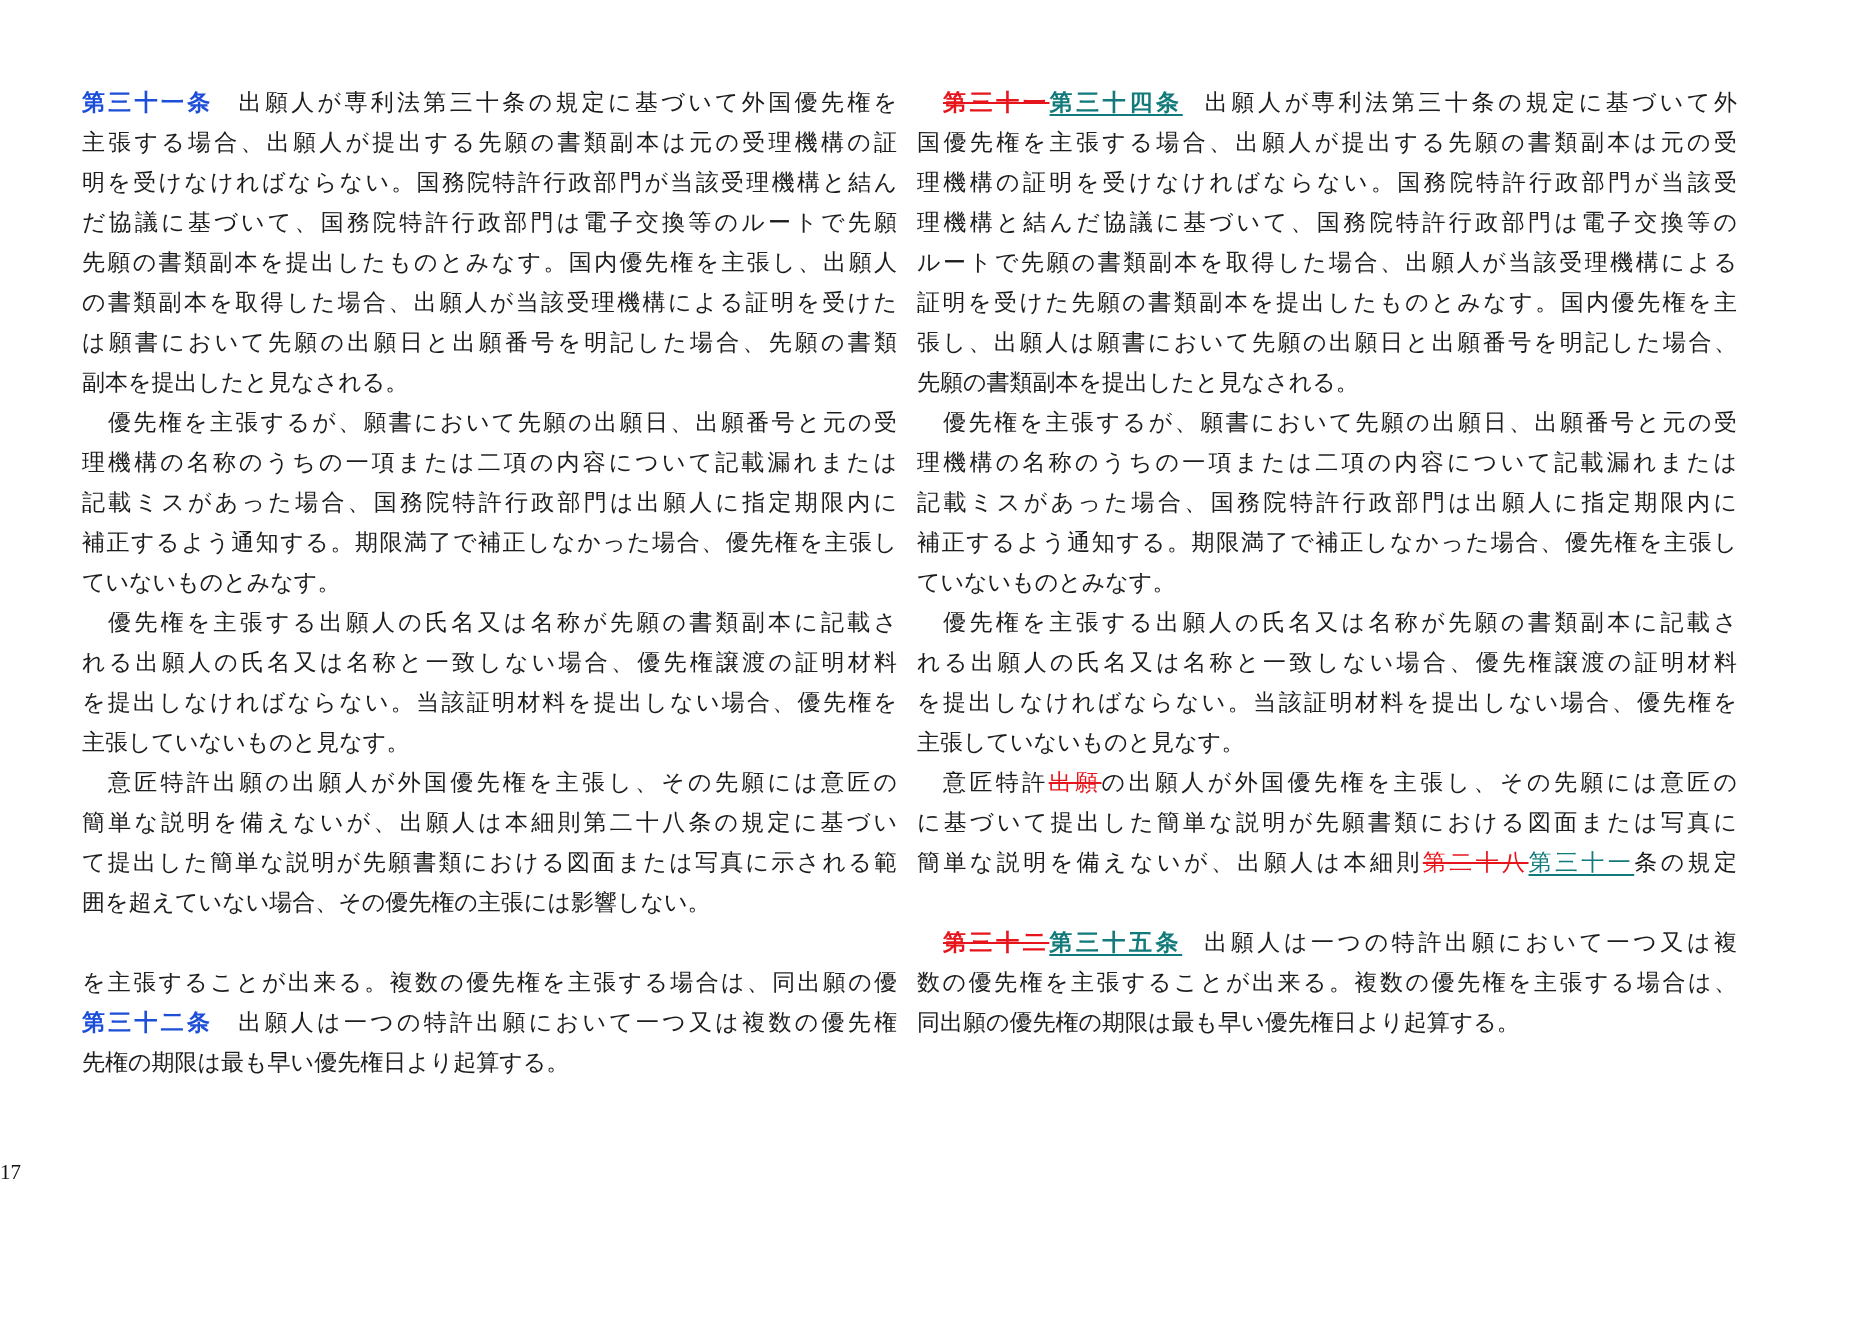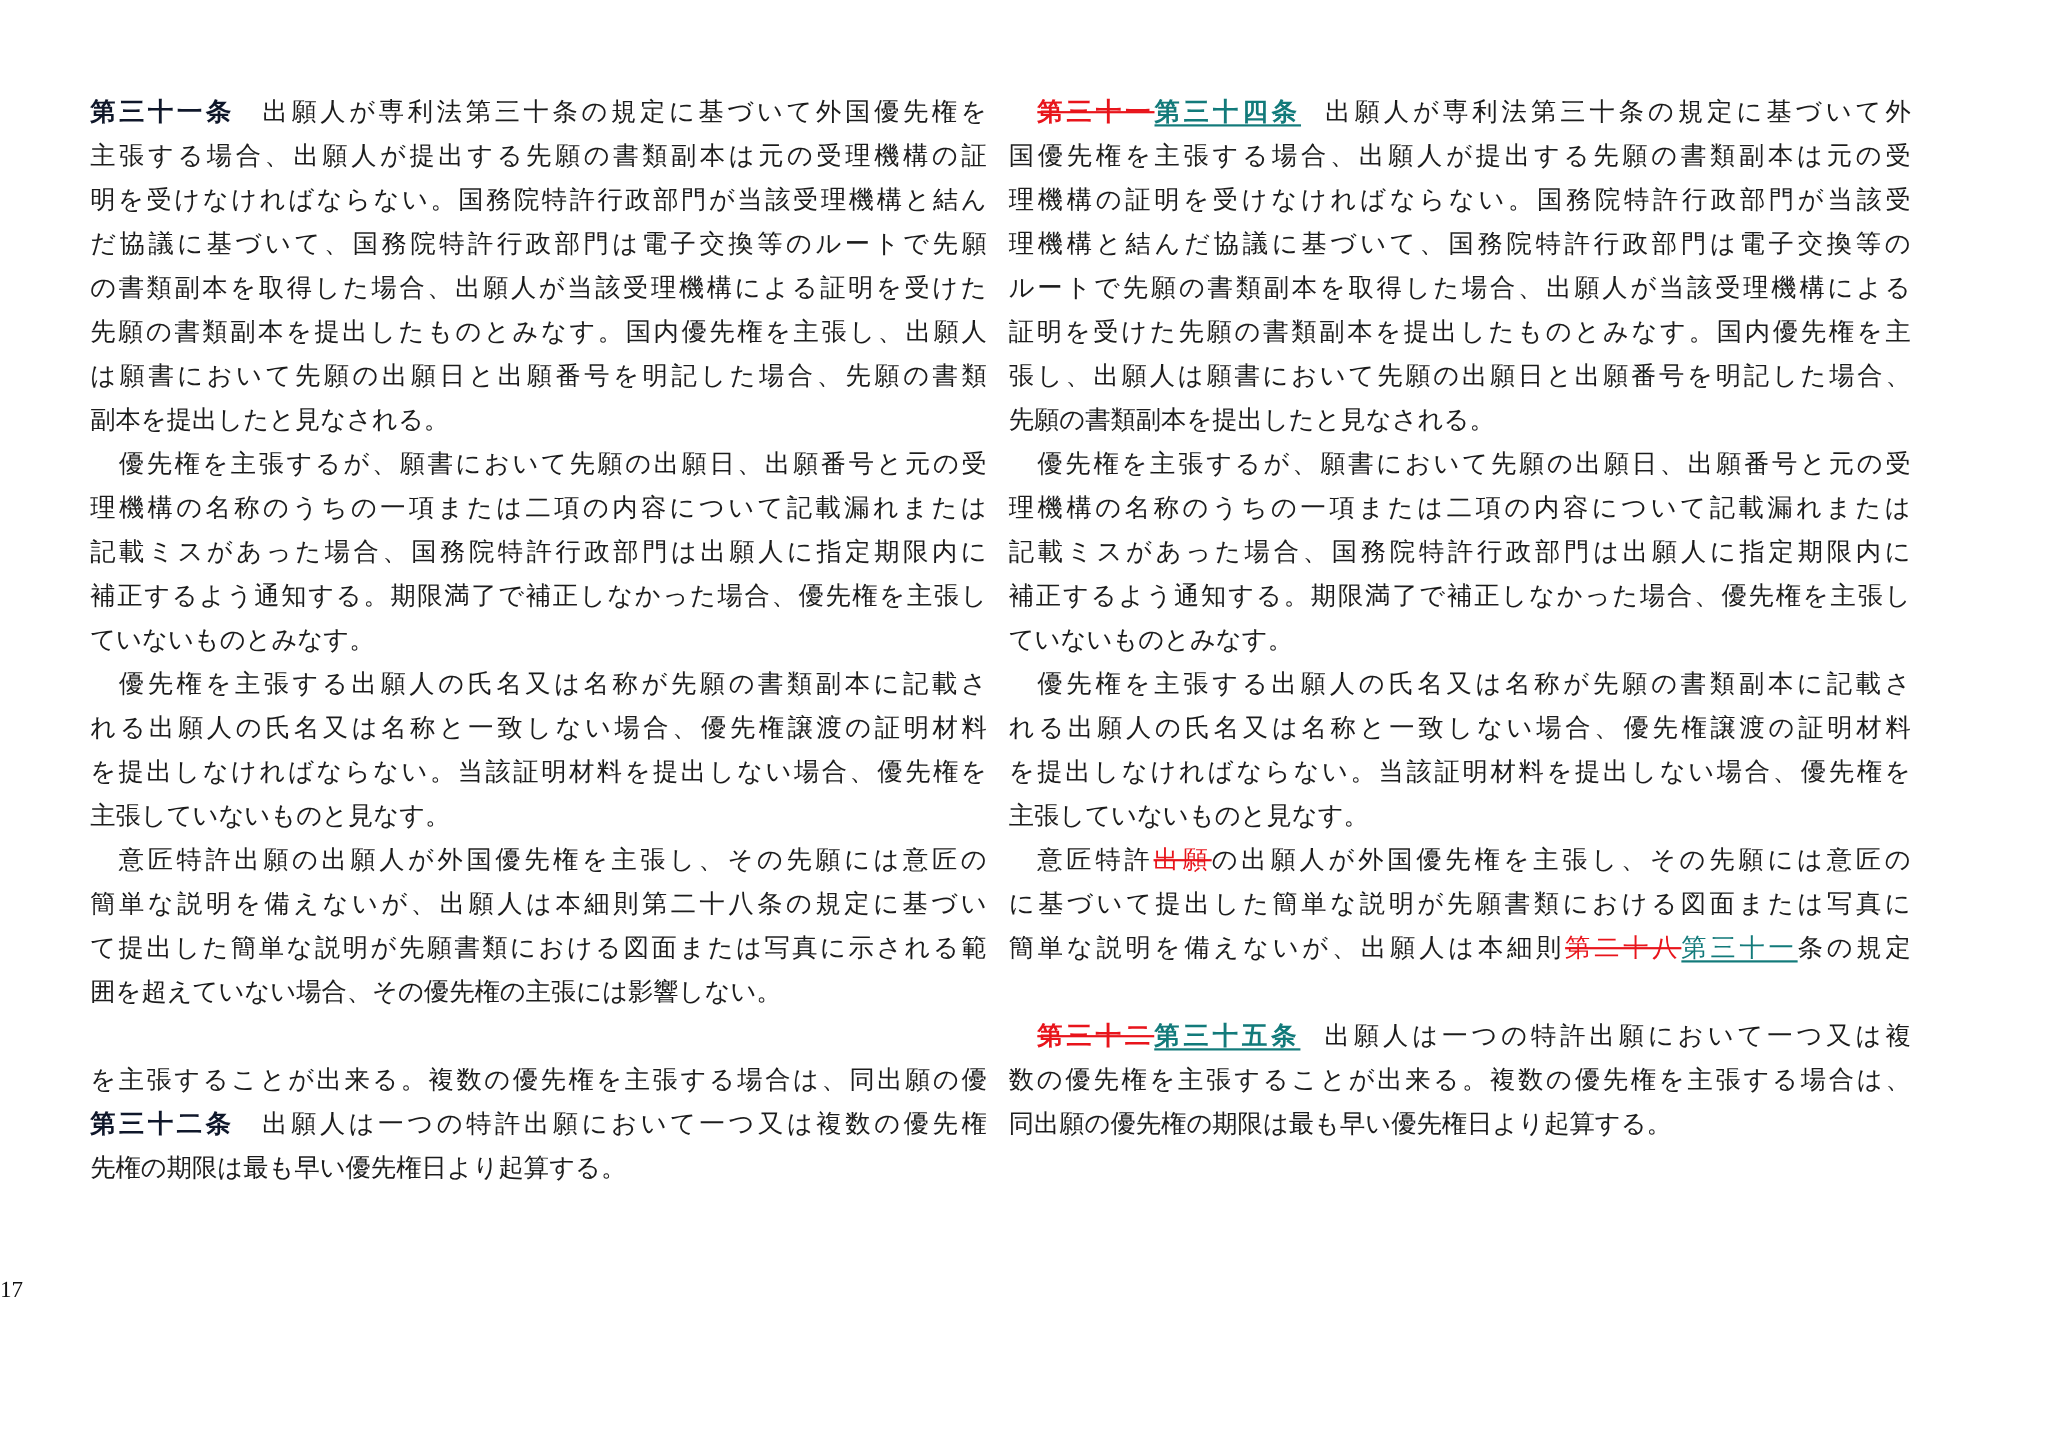--- a/index.html
+++ b/index.html
@@ -38,21 +38,21 @@
     text-align: justify;
     text-align-last: justify;
     overflow: visible;
   }
   .line.last { text-align-last: left; }
   .line.indent { padding-left: 26px; }
   .gap { display: block; height: 40px; }
 
   .art-title {
     font-weight: bold;
-    color: #0f172a;
+    color: #1d4ed8;
     margin-right: 25px;
   }
   .del {
     color: #e8141b;
     text-decoration: line-through;
     text-decoration-color: #e8141b;
     text-decoration-thickness: 2px;
   }
   .del.bold { font-weight: bold; }
   .ins {
@@ -81,22 +81,22 @@
 
 <div class="page">
 
   <div class="column col-left">
 
     <div>
       <span class="line"><span class="art-title">第三十一条</span><span>出願人が専利法第三十条の規定に基づいて外国優先権を</span></span>
       <span class="line">主張する場合、出願人が提出する先願の書類副本は元の受理機構の証</span>
       <span class="line">明を受けなければならない。国務院特許行政部門が当該受理機構と結ん</span>
       <span class="line">だ協議に基づいて、国務院特許行政部門は電子交換等のルートで先願</span>
+      <span class="line">先願の書類副本を提出したものとみなす。国内優先権を主張し、出願人</span>
       <span class="line">の書類副本を取得した場合、出願人が当該受理機構による証明を受けた</span>
-      <span class="line">先願の書類副本を提出したものとみなす。国内優先権を主張し、出願人</span>
       <span class="line">は願書において先願の出願日と出願番号を明記した場合、先願の書類</span>
       <span class="line last">副本を提出したと見なされる。</span>
 
       <span class="line indent">優先権を主張するが、願書において先願の出願日、出願番号と元の受</span>
       <span class="line">理機構の名称のうちの一項または二項の内容について記載漏れまたは</span>
       <span class="line">記載ミスがあった場合、国務院特許行政部門は出願人に指定期限内に</span>
       <span class="line">補正するよう通知する。期限満了で補正しなかった場合、優先権を主張し</span>
       <span class="line last">ていないものとみなす。</span>
 
       <span class="line indent">優先権を主張する出願人の氏名又は名称が先願の書類副本に記載さ</span>

